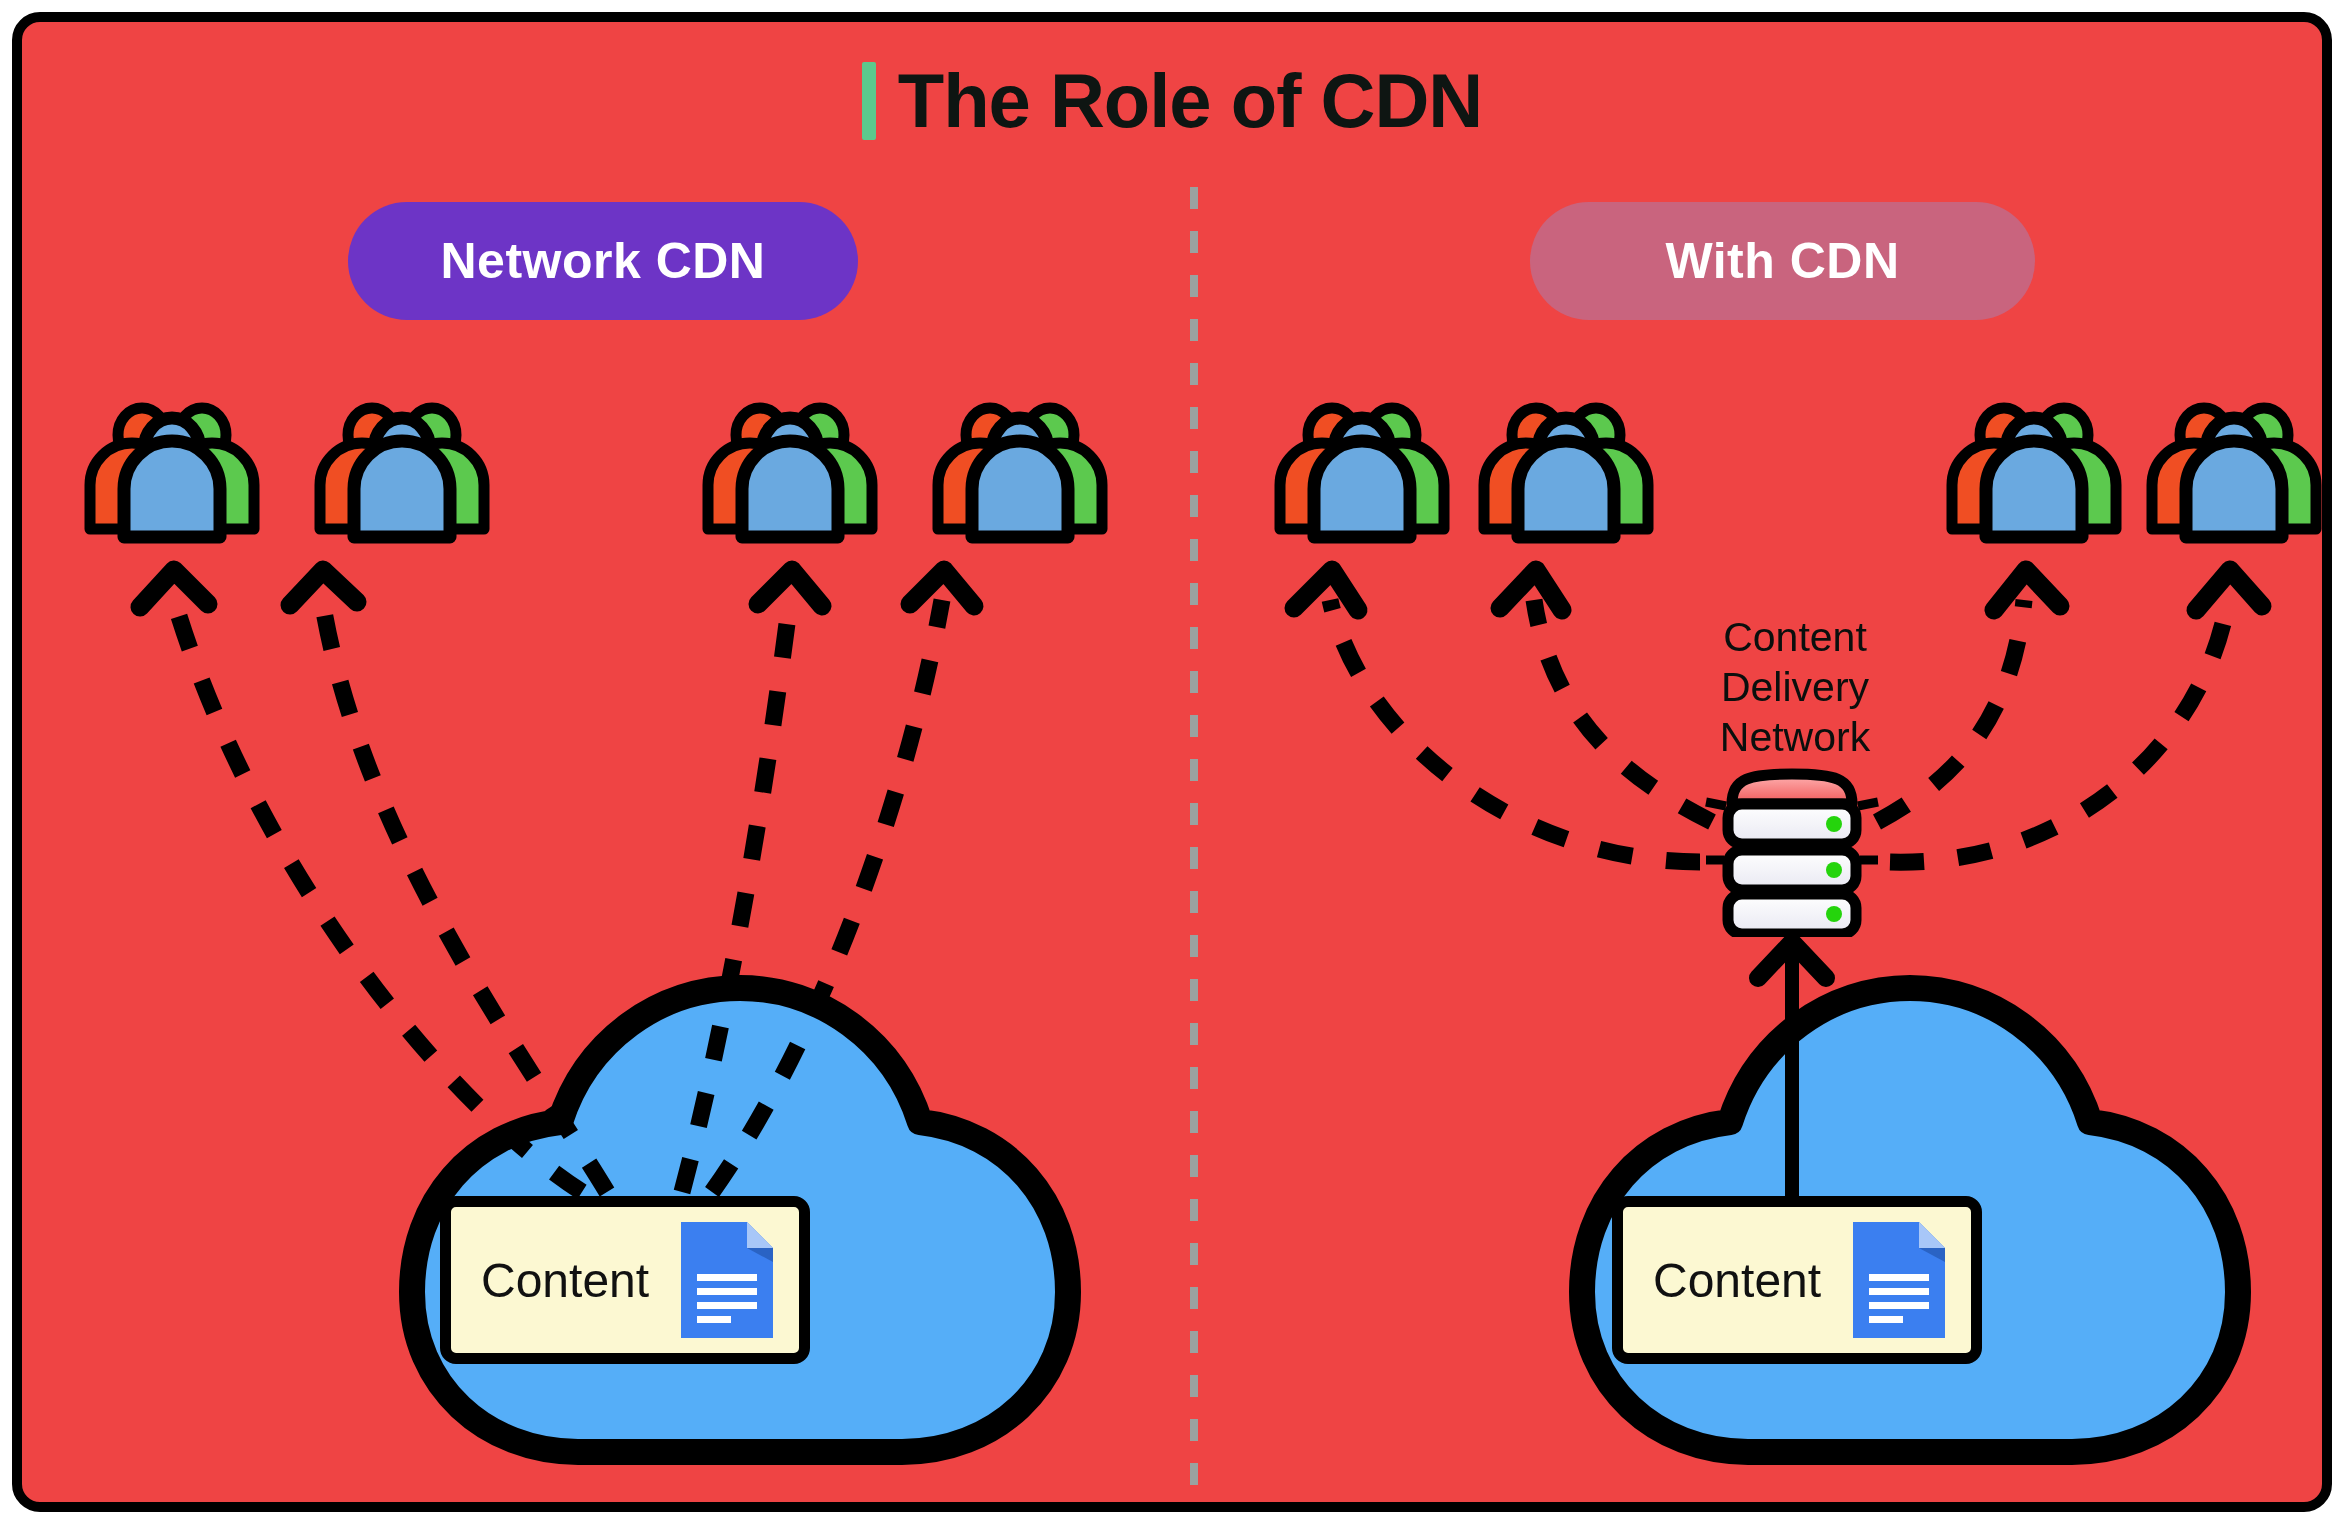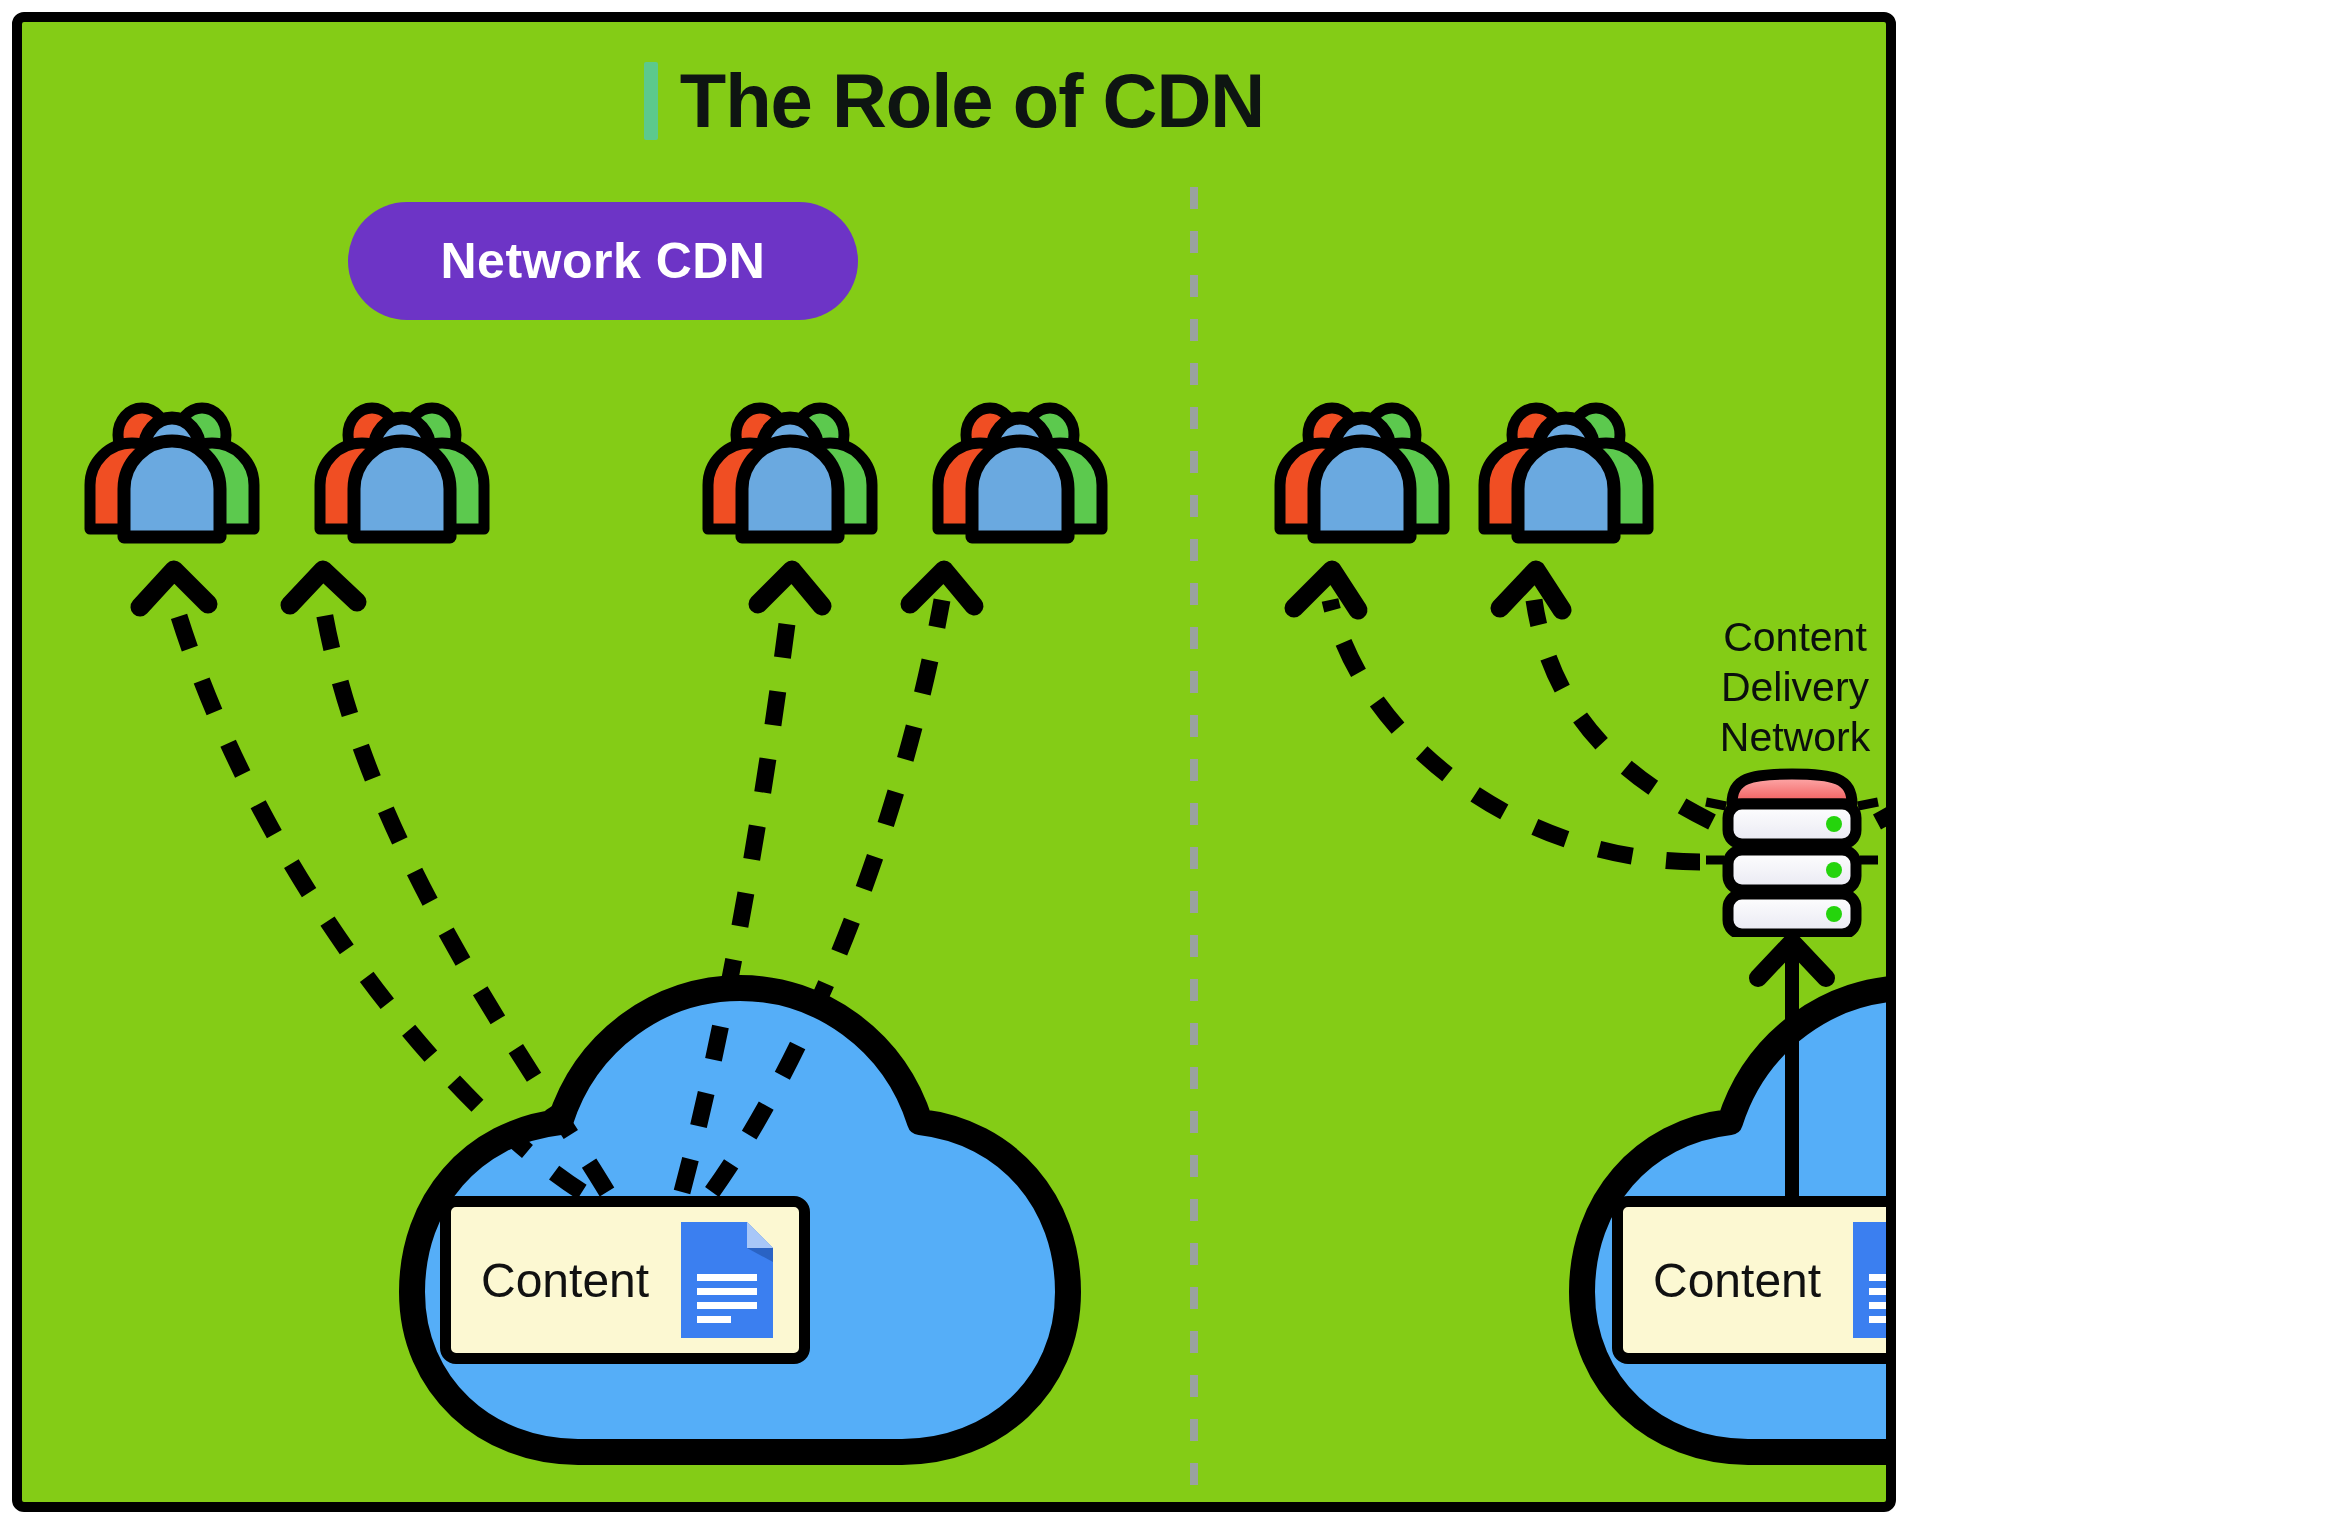--- a/index.html
+++ b/index.html
@@ -14,26 +14,26 @@
     position: relative;
     width: 2344px;
     height: 1524px;
     overflow: hidden;
     background: #ffffff;
   }
   .frame {
     position: absolute;
     left: 12px;
     top: 12px;
-    width: 1884px;
+    width: 2320px;
     height: 1500px;
     box-sizing: border-box;
-    background: #84cc16;
+    background: #ef4444;
     border: 10px solid #000000;
-    border-radius: 12px;
+    border-radius: 28px;
     overflow: hidden;
   }
   
   .title-wrap {
     position: absolute;
     left: 0;
     top: 40px;
     width: 100%;
     display: flex;
     justify-content: center;
@@ -158,20 +158,21 @@
 
 <div id="stage">
   <div class="frame">
 
     <div class="title-wrap">
       <div class="title-bar"></div>
       <div class="title-text">The Role of CDN</div>
     </div>
 
     <div class="badge" id="badge-without">Network CDN</div>
+    <div class="badge" id="badge-with">With CDN</div>
 
     <div class="divider"></div>
 
     <svg class="layer" viewBox="0 0 2320 1500">
       <defs>
 
         <g id="cloudshape">
           <path d="M -210 270
                    C -210 180, -150 110, -62 100
                    C -36 18, 38 -34, 118 -34

